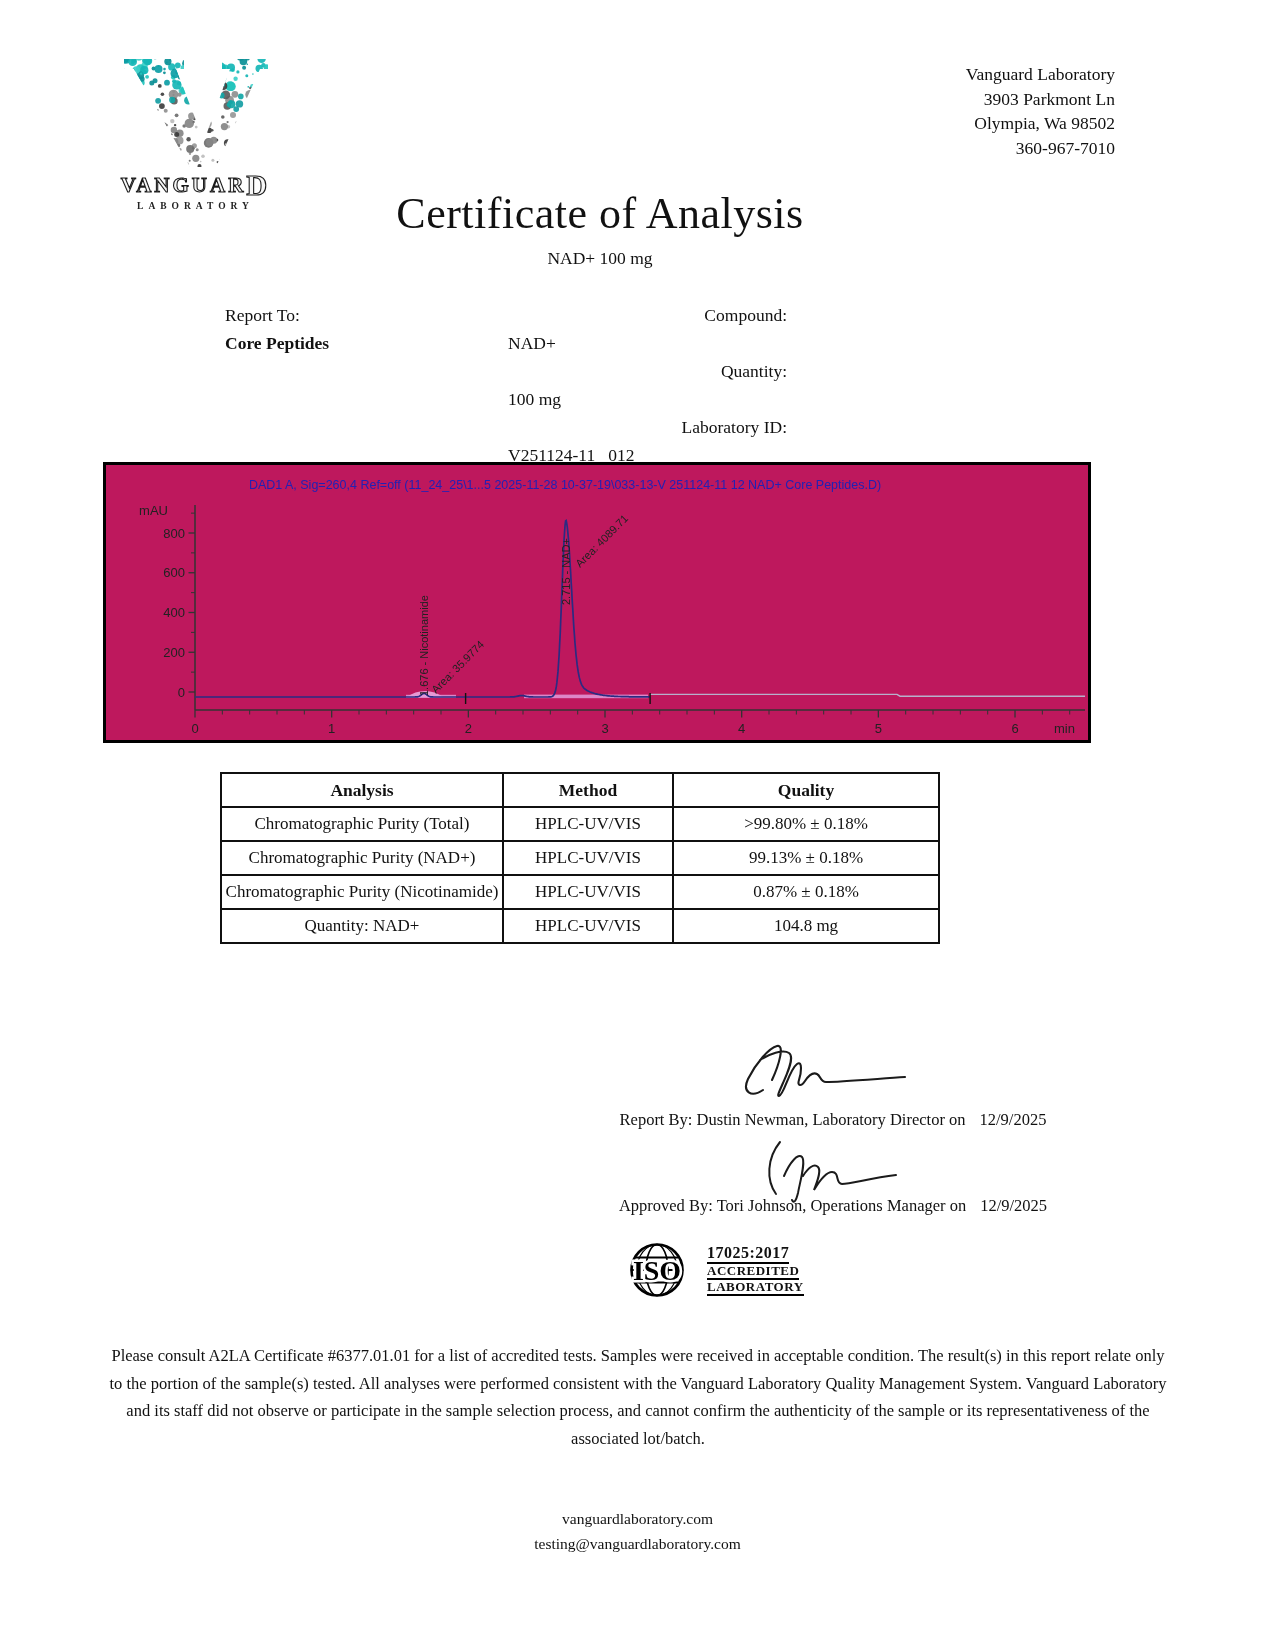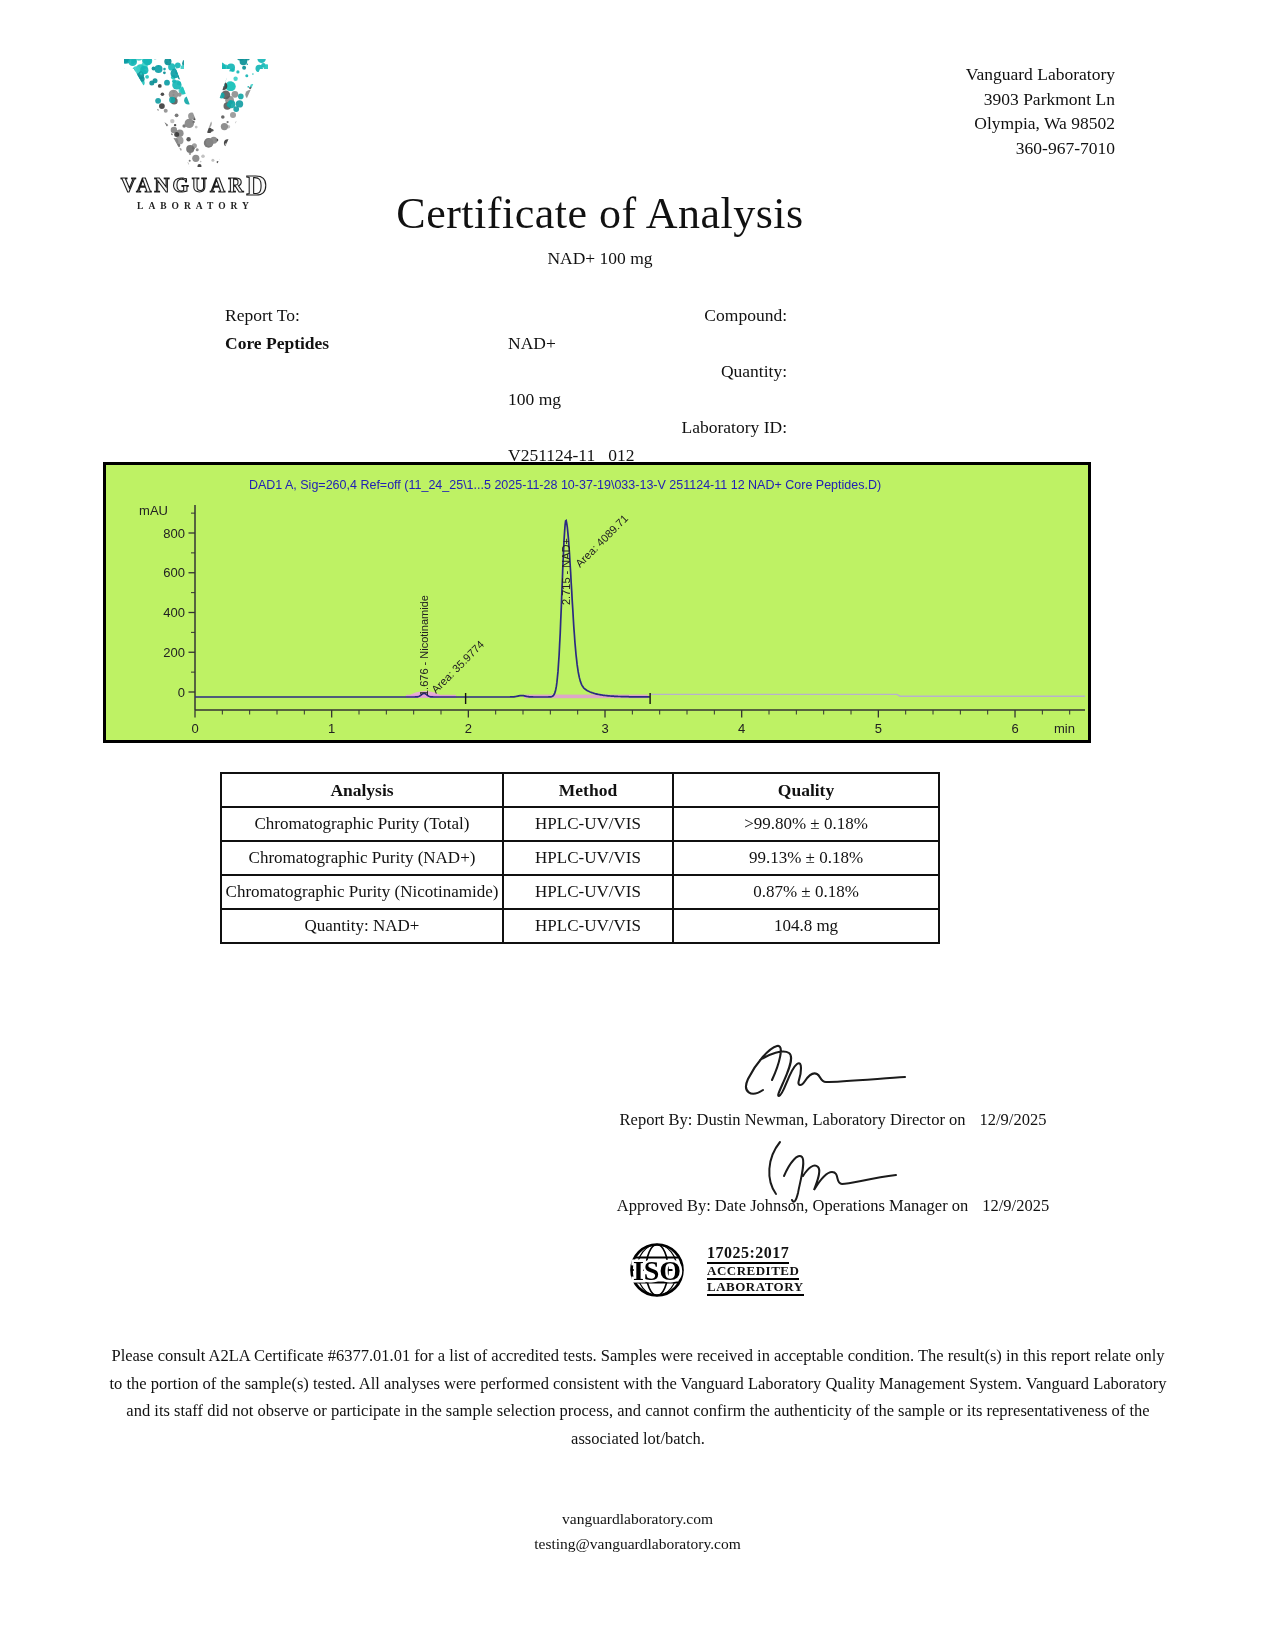--- a/index.html
+++ b/index.html
@@ -23,21 +23,21 @@
 
   
   .reportto{position:absolute;left:225px;top:301px;font-size:17.5px;line-height:28px;}
   .reportto .client{font-weight:700;}
   .details{position:absolute;left:500px;top:301px;font-size:17.5px;line-height:28px;}
   .details .row{display:flex;flex-direction:column;}
   .details .lbl{width:287px;text-align:right;}
   .details .val{padding-left:8px;white-space:pre;}
 
   
-  .chartbox{position:absolute;left:103px;top:462px;width:982px;height:275px;border:3px solid #000;background:#bef264;}
+  .chartbox{position:absolute;left:103px;top:462px;width:982px;height:275px;border:3px solid #000;background:#be185d;}
   .chartbox svg{display:block;}
 
   
   .results{position:absolute;left:220px;top:772px;border-collapse:collapse;font-size:17px;}
   .results th,.results td{border:2px solid #101010;text-align:center;padding:3px 0;}
   .results th{font-size:17.5px;font-weight:700;height:26px;}
   .results td{height:26px;}
   .results .c1{width:280px;}
   .results .c2{width:168px;}
   .results .c3{width:264px;}
@@ -557,21 +557,21 @@
     <path d="M30,60 C18,68 9,62 15,49 C23,33 36,18 44,16 C52,14 46,35 39,50 M27,30 C36,24 50,19 56,23 C62,27 54,44 50,53 C46,62 44,66 46,66 C51,65 56,40 64,34 C70,30 68,44 66,50 C64,56 68,57 72,51 C76,45 80,42 84,44 C88,46 87,52 93,52 C106,52 142,49 172,47" fill="none" stroke="#1b1b1b" stroke-width="2.1" stroke-linecap="round"></path>
   </svg>
   <div class="sigline" style="top:1110px;">
     <span>Report By: Dustin Newman, Laboratory Director on</span><span class="date">12/9/2025</span>
   </div>
 
   <svg class="sig" style="left:750px;top:1132px;" width="165" height="72" viewBox="0 0 165 72">
     <path d="M26,62 C16,48 17,26 30,10 M34,44 C40,30 48,21 52,25 C56,29 50,50 48,61 C46,69 44,72 42,68 M53,44 C58,36 64,31 68,35 C72,39 66,52 64,58 C70,48 76,40 82,40 C90,40 85,52 92,52 C101,52 120,46 146,43" fill="none" stroke="#1b1b1b" stroke-width="2" stroke-linecap="round"></path>
   </svg>
   <div class="sigline" style="top:1196px;">
-    <span>Approved By: Date Johnson, Operations Manager on</span><span class="date">12/9/2025</span>
+    <span>Approved By: Tori Johnson, Operations Manager on</span><span class="date">12/9/2025</span>
   </div>
 
   <div class="iso">
     <svg width="58" height="58" viewBox="0 0 58 58">
       <circle cx="29" cy="29" r="25.5" fill="none" stroke="#000" stroke-width="2.6"></circle>
       <ellipse cx="29" cy="29" rx="11" ry="25.5" fill="none" stroke="#000" stroke-width="1.7"></ellipse>
       <ellipse cx="29" cy="29" rx="20" ry="25.5" fill="none" stroke="#000" stroke-width="1.2"></ellipse>
       <path d="M8,16.5 H50 M4,29 H54 M8,41.5 H50" stroke="#000" stroke-width="1.8" fill="none"></path>
       <text x="29" y="39" text-anchor="middle" font-family="Liberation Serif, serif" font-weight="700" font-size="28" fill="#000" stroke="#fff" stroke-width="5" paint-order="stroke">ISO</text>
     </svg>

